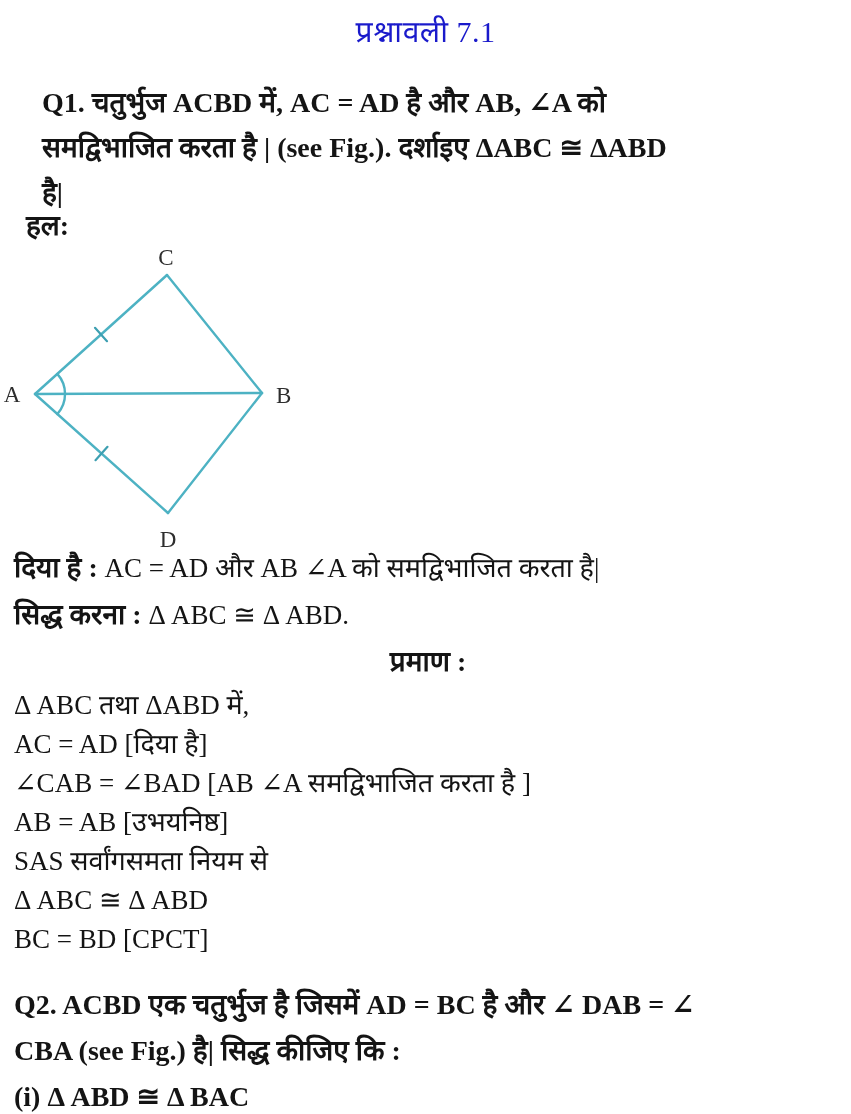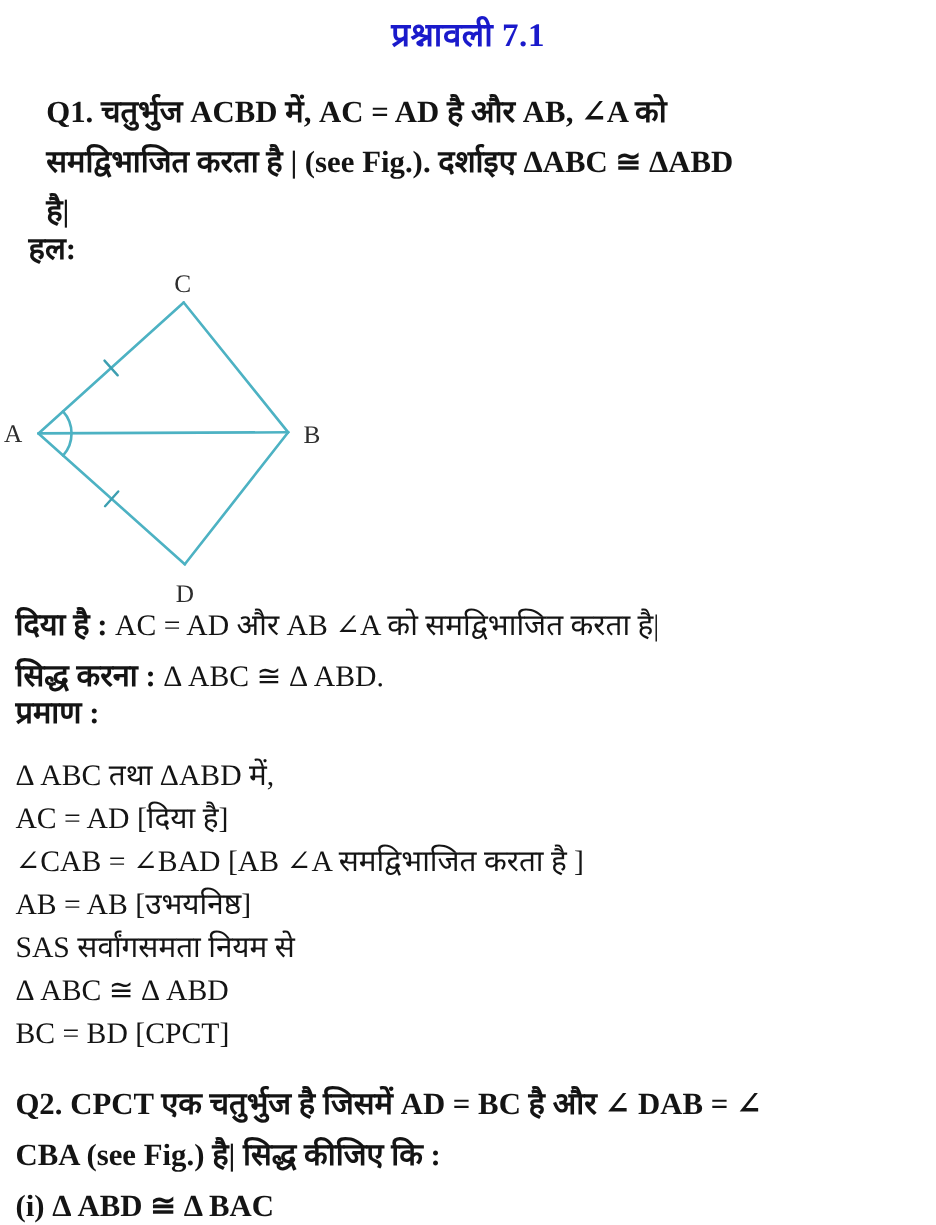--- a/index.html
+++ b/index.html
@@ -17,21 +17,21 @@
     color: #141414;
   }
   .abs { position: absolute; }
 
   .title {
     top: 10px;
     left: 0;
     width: 100%;
     text-align: center;
     font-size: 30px;
-    font-weight: 700;
+    font-weight: 400;
     letter-spacing: 0.5px;
   }
 
   .q-block {
     left: 14px;
     width: 828px;
     font-size: 28px;
     font-weight: 700;
     line-height: 45px;
     white-space: nowrap;
@@ -59,21 +59,21 @@
   }
 
   .line-row {
     left: 14px;
     width: 828px;
     font-size: 27px;
     white-space: nowrap;
   }
   .row-given { top: 547px; }
   .row-prove { top: 594px; }
-  .row-proof-heading { top: 627px; }
+  .row-proof-heading { top: 641px; text-align: center; }
   .bold-label { font-weight: 700; font-size: 28px; }
 
   .proof-steps {
     top: 686px;
     left: 14px;
     width: 828px;
     font-size: 27px;
     line-height: 39px;
     white-space: nowrap;
   }
@@ -140,18 +140,18 @@
     <div>Δ ABC तथा ΔABD में,</div>
     <div>AC = AD  [दिया है]</div>
     <div>∠CAB = ∠BAD [AB ∠A समद्विभाजित  करता  है  ]</div>
     <div>AB = AB  [उभयनिष्ठ]</div>
     <div>SAS सर्वांगसमता  नियम  से</div>
     <div>Δ ABC ≅ Δ ABD</div>
     <div>BC = BD [CPCT]</div>
   </div>
 
   <div class="abs q2-block">
-    <div>Q2.  CPCT एक चतुर्भुज है जिसमें AD = BC है और ∠ DAB = ∠</div>
+    <div>Q2.  ACBD एक चतुर्भुज है जिसमें AD = BC है और ∠ DAB = ∠</div>
     <div>CBA (see Fig.) है|  सिद्ध  कीजिए  कि  :</div>
     <div>(i) Δ ABD ≅ Δ BAC</div>
   </div>
 
 </div>
 
 </body></html>

